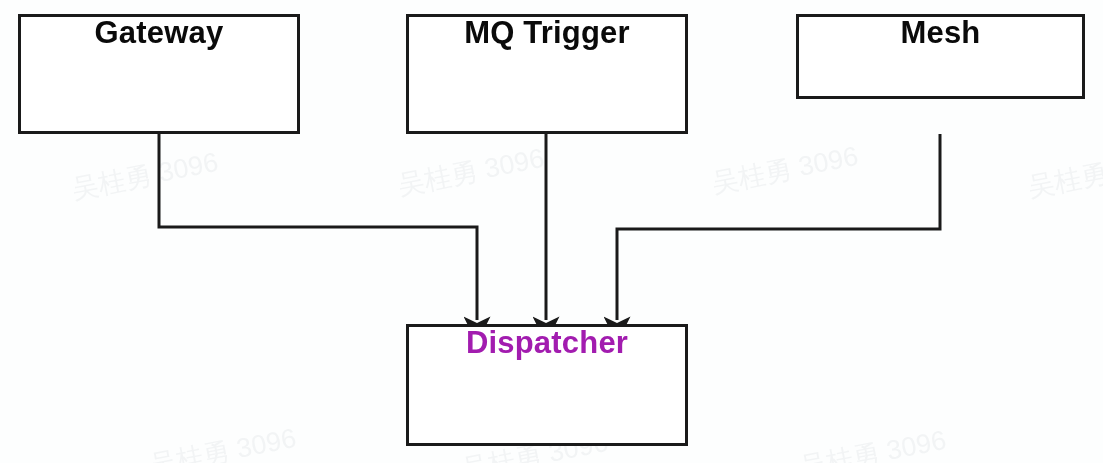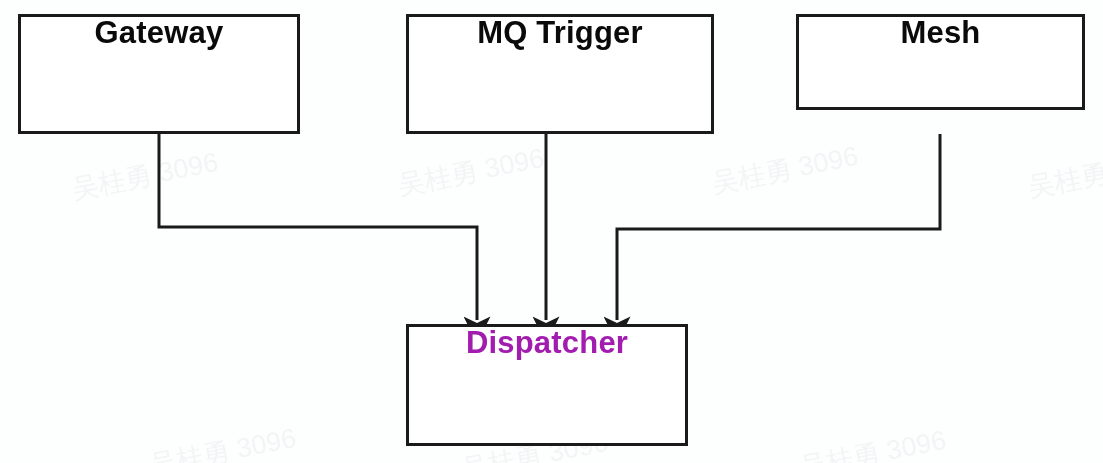--- a/index.html
+++ b/index.html
@@ -93,24 +93,24 @@
         <path d="M 159 134 L 159 227 L 477 227 L 477 320" stroke="#1a1a1a" stroke-width="3" fill="none" stroke-linejoin="miter" marker-end="url(#arrowhead)"></path>
         <path d="M 546 134 L 546 320" stroke="#1a1a1a" stroke-width="3" fill="none" stroke-linejoin="miter" marker-end="url(#arrowhead)"></path>
         <path d="M 940 134 L 940 229 L 617 229 L 617 320" stroke="#1a1a1a" stroke-width="3" fill="none" stroke-linejoin="miter" marker-end="url(#arrowhead)"></path>
       </g>
   </svg>
 
   <div id="node-layer">
       <div class="node" style="left: 18px; top: 14px; width: 282px; height: 120px; border-color: rgb(26, 26, 26);">
         <span class="node-label" style="color: rgb(10, 10, 10);">Gateway</span>
       </div>
-      <div class="node" style="left: 406px; top: 14px; width: 308px; height: 120px; border-color: rgb(26, 26, 26);">
+      <div class="node" style="left: 406px; top: 14px; width: 282px; height: 120px; border-color: rgb(26, 26, 26);">
         <span class="node-label" style="color: rgb(10, 10, 10);">MQ Trigger</span>
       </div>
-      <div class="node" style="left: 796px; top: 14px; width: 289px; height: 96px; border-color: rgb(26, 26, 26);">
+      <div class="node" style="left: 796px; top: 14px; width: 289px; height: 85px; border-color: rgb(26, 26, 26);">
         <span class="node-label" style="color: rgb(10, 10, 10);">Mesh</span>
       </div>
       <div class="node" style="left: 406px; top: 324px; width: 282px; height: 122px; border-color: rgb(26, 26, 26);">
         <span class="node-label" style="color: #a21caf;">Dispatcher</span>
       </div>
     </div>
 
 </div>
 
 </body></html>

